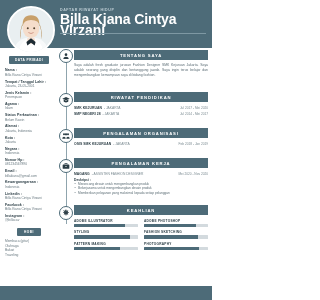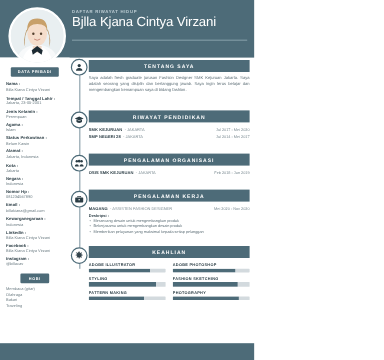--- a/index.html
+++ b/index.html
@@ -29,22 +29,22 @@
   .photo-svg { display: block; width: 100%; height: 100%; }
 
   .header-text { position: absolute; left: 60px; top: 7px; width: 148px; }
   .doc-kicker {
     font-size: 3.6px; letter-spacing: 0.55px;
     color: #bcccd3; text-transform: uppercase; font-weight: 700;
     line-height: 6px;
   }
   .doc-name {
     margin-top: 1px;
-    font-size: 11px; line-height: 10.5px;
-    font-weight: 400; color: #ffffff; letter-spacing: -0.1px;
+    font-size: 14px; line-height: 10.5px;
+    font-weight: 700; color: #ffffff; letter-spacing: -0.1px;
   }
   .name-rule {
     position: absolute; left: 60px; top: 33px;
     width: 146px; height: 1px; background: #7e98a3;
   }
 
   
   .sidebar {
     position: absolute; left: 0; top: 48px;
     width: 58px; height: 214px;

